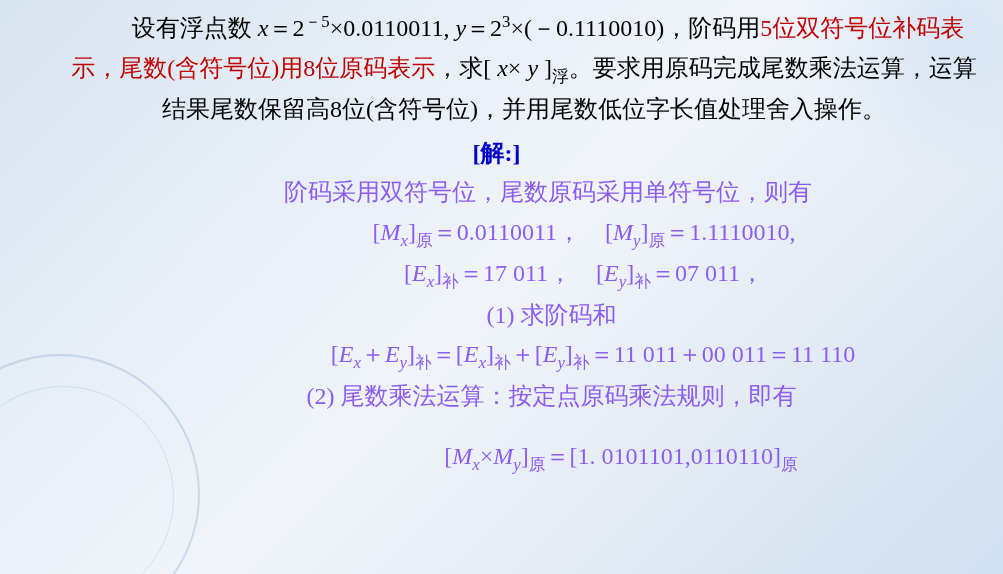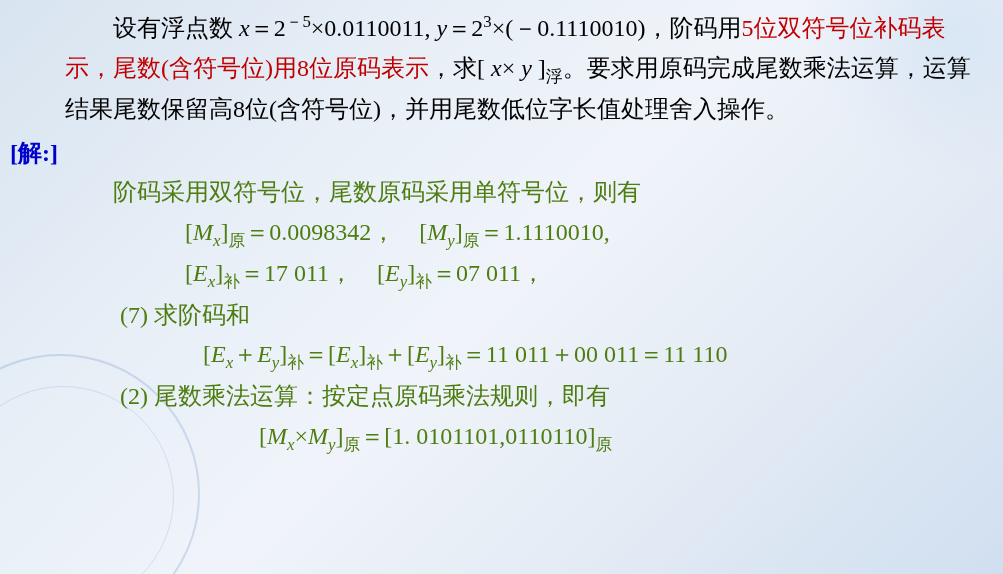--- a/index.html
+++ b/index.html
@@ -44,47 +44,49 @@
       top: -120px;
       width: 300px;
       height: 300px;
       border-radius: 50%;
       background: radial-gradient(circle, rgba(180, 210, 240, 0.3) 0%, transparent 70%);
       pointer-events: none;
     }
     .content {
       position: relative;
       z-index: 1;
+      text-align: center;
     }
     .problem {
       color: #000;
       padding-left: 55px;
       text-indent: 2em;
     }
     .red {
       color: #c00000;
     }
     .solution-label {
       color: #0000cc;
       font-weight: bold;
       padding-left: 0;
       margin-top: 4px;
     }
     .solution {
-      color: #4d7c0f;
+      color: #8b5cf6;
       padding-left: 55px;
     }
     .solution-line {
       text-indent: 2em;
     }
     .formula-line {
       padding-left: 120px;
     }
     .formula-line-2 {
       padding-left: 170px;
+      margin-top: 20px;
     }
     .section-line {
       padding-left: 55px;
     }
     sup {
       font-size: 0.7em;
       vertical-align: super;
     }
     sub {
       font-size: 0.7em;
@@ -109,29 +111,29 @@
   <div class="problem">
     <span>设有浮点数 </span><span class="italic">x</span><span>＝2</span><sup>－5</sup><span>×0.0110011, </span><span class="italic">y</span><span>＝2</span><sup>3</sup><span>×(－0.1110010)，阶码用</span><span class="red">5位双符号位补码表示，尾数(含符号位)用8位原码表示</span><span>，求[ </span><span class="italic">x</span><span>× </span><span class="italic">y</span><span> ]</span><sub class="sub-normal">浮</sub><span>。要求用原码完成尾数乘法运算，运算结果尾数保留高8位(含符号位)，并用尾数低位字长值处理舍入操作。</span>
   </div>
 
   <div class="solution-label">[解:]</div>
 
   <div class="solution">
     <div class="solution-line">阶码采用双符号位，尾数原码采用单符号位，则有</div>
 
     <div class="formula-line">
-      <span>[</span><span class="italic">M</span><sub>x</sub><span>]</span><sub class="sub-normal">原</sub><span>＝0.0098342，</span>&nbsp;&nbsp;&nbsp;&nbsp;<span>[</span><span class="italic">M</span><sub>y</sub><span>]</span><sub class="sub-normal">原</sub><span>＝1.1110010,</span>
+      <span>[</span><span class="italic">M</span><sub>x</sub><span>]</span><sub class="sub-normal">原</sub><span>＝0.0110011，</span>&nbsp;&nbsp;&nbsp;&nbsp;<span>[</span><span class="italic">M</span><sub>y</sub><span>]</span><sub class="sub-normal">原</sub><span>＝1.1110010,</span>
     </div>
 
     <div class="formula-line">
       <span>[</span><span class="italic">E</span><sub>x</sub><span>]</span><sub class="sub-normal">补</sub><span>＝17 011，</span>&nbsp;&nbsp;&nbsp;&nbsp;<span>[</span><span class="italic">E</span><sub>y</sub><span>]</span><sub class="sub-normal">补</sub><span>＝07 011，</span>
     </div>
 
 
-    <div class="section-line">(7) 求阶码和</div>
+    <div class="section-line">(1) 求阶码和</div>
 
     <div class="formula-line">
       &nbsp;&nbsp;&nbsp;<span>[</span><span class="italic">E</span><sub>x</sub><span>＋</span><span class="italic">E</span><sub>y</sub><span>]</span><sub class="sub-normal">补</sub><span>＝[</span><span class="italic">E</span><sub>x</sub><span>]</span><sub class="sub-normal">补</sub><span>＋[</span><span class="italic">E</span><sub>y</sub><span>]</span><sub class="sub-normal">补</sub><span>＝11 011＋00 011＝11 110</span>
     </div>
 
 
     <div class="section-line">(2) 尾数乘法运算：按定点原码乘法规则，即有</div>
 
     <div class="formula-line-2">
       &nbsp;&nbsp;&nbsp;&nbsp;<span>[</span><span class="italic">M</span><sub>x</sub><span>×</span><span class="italic">M</span><sub>y</sub><span>]</span><sub class="sub-normal">原</sub><span>＝[1. 0101101,0110110]</span><sub class="sub-normal">原</sub>

